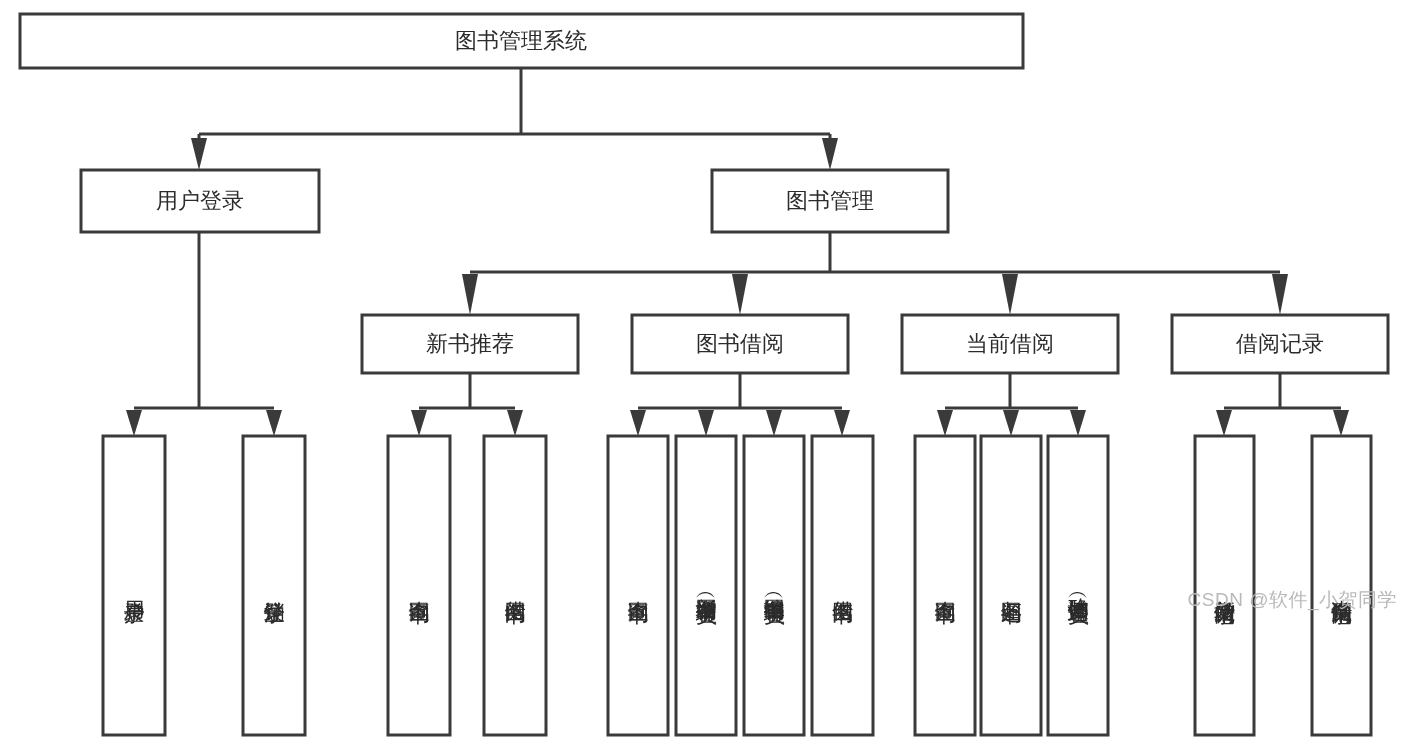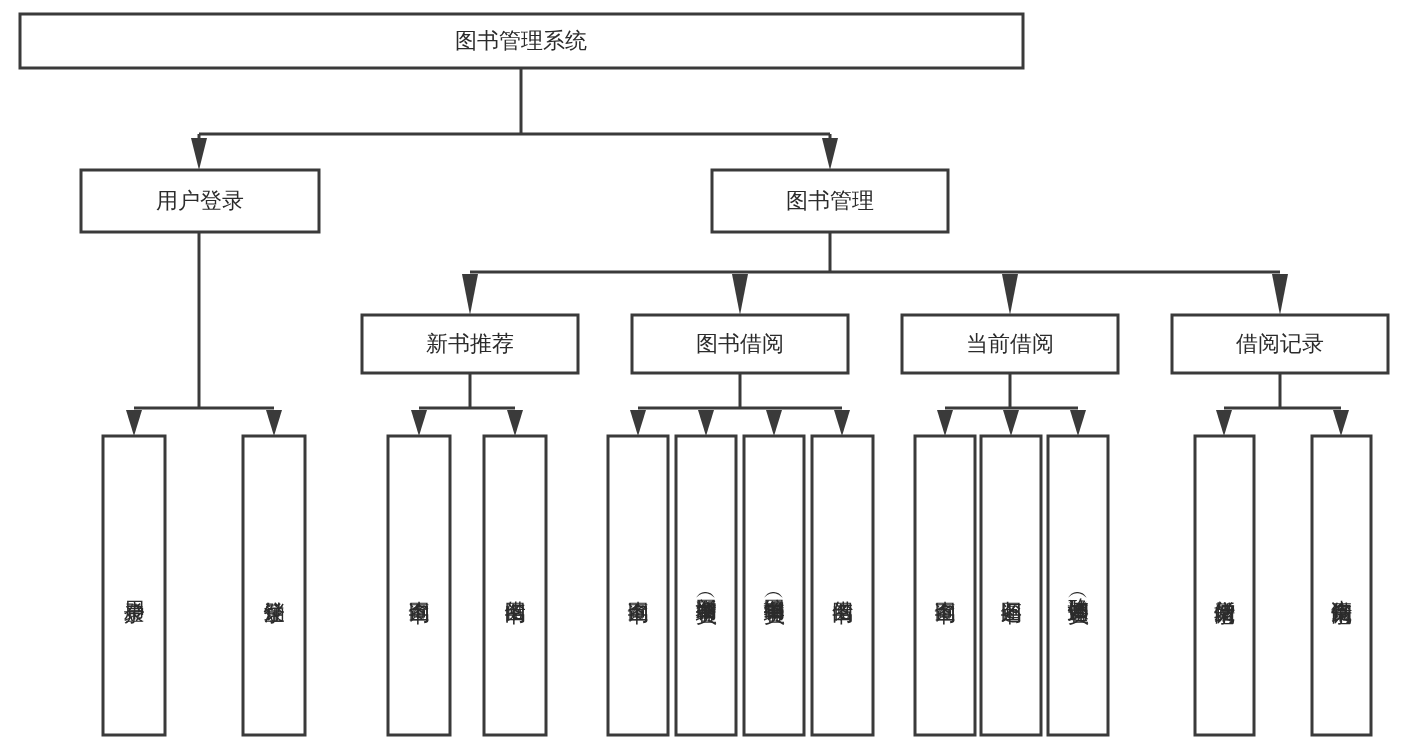--- a/index.html
+++ b/index.html
@@ -199,13 +199,14 @@
   <div class="node-label-v" style="left:915px; top:436px; width:60px; height:299px;">查询图书</div>
 
   <div class="node-label-v" style="left:981px; top:436px; width:60px; height:299px;">归还图书</div>
 
   <div class="node-label-v" style="left:1048px; top:436px; width:60px; height:299px;">确认归还（管理员）</div>
 
   <div class="node-label-v" style="left:1195px; top:436px; width:59px; height:299px;">新增借阅记录</div>
 
   <div class="node-label-v" style="left:1312px; top:436px; width:59px; height:299px;">查询借阅记录</div>
 
+  <div class="watermark">CSDN @软件_小贺同学</div>
 </div>
 
 </body></html>

